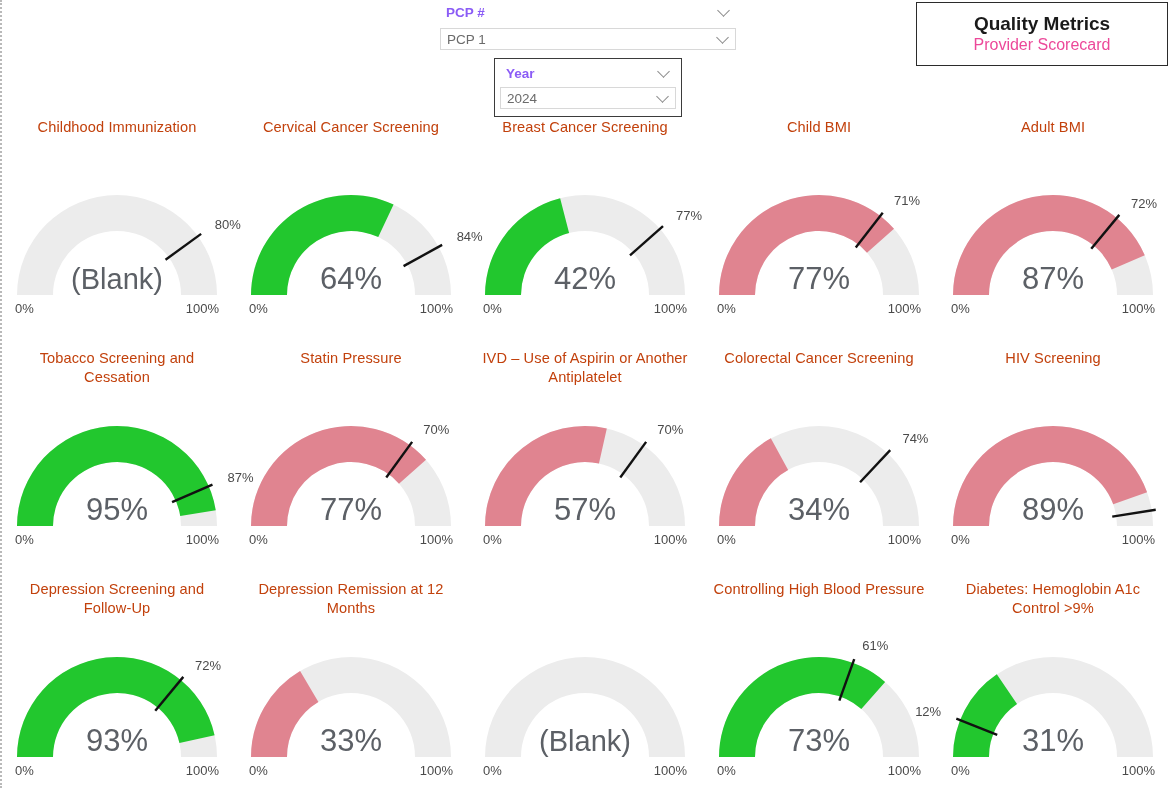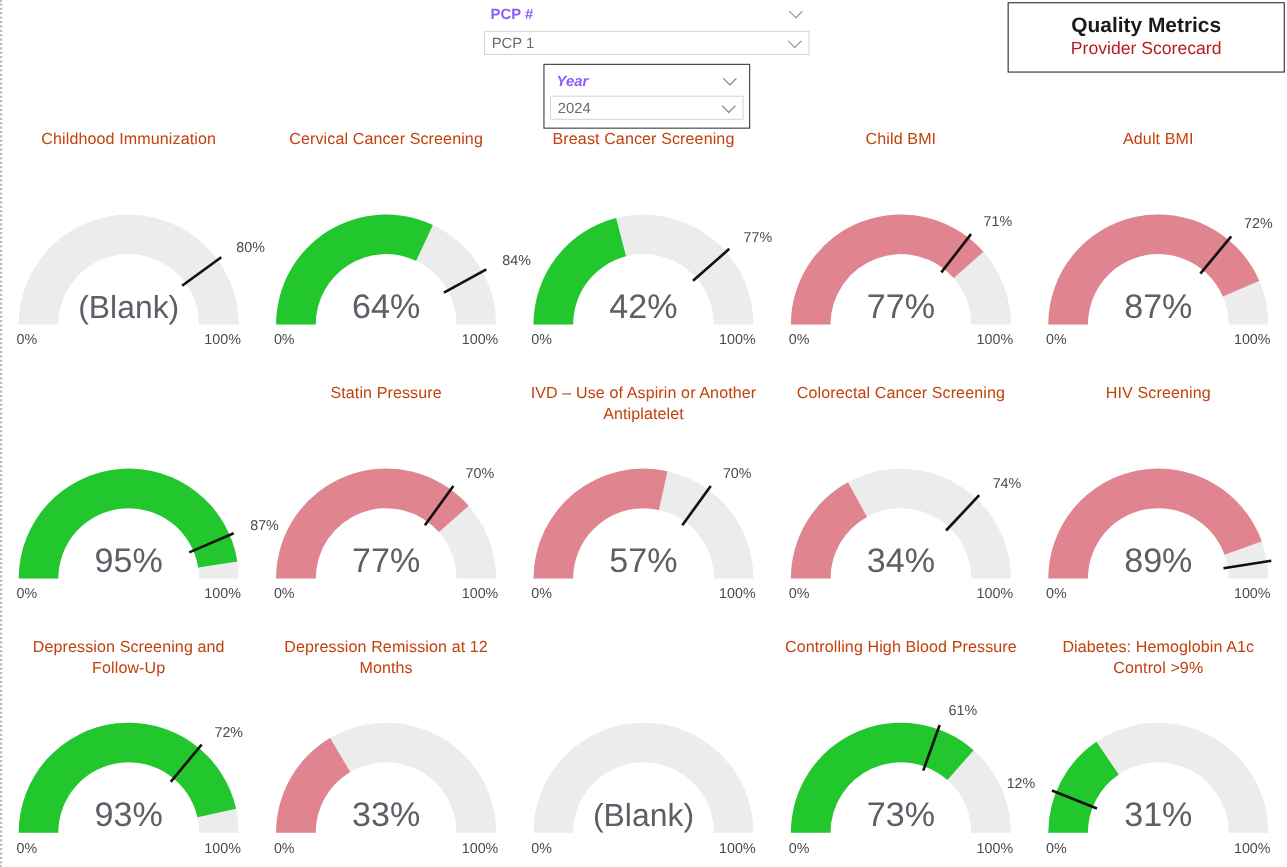--- a/index.html
+++ b/index.html
@@ -36,31 +36,31 @@
     transform: rotate(45deg);
   }
   #slicer-pcp { left: 440px; top: 2px; width: 296px; }
   #slicer-pcp .sl-head  { height: 20px; }
   #slicer-pcp .sl-value { height: 22px; margin-top: 6px; }
 
   #slicer-year {
     left: 494px; top: 58px; width: 188px;
     border: 1.6px solid #3b3b3b; background: #fff; padding: 4px 5px 7px 5px;
   }
-  #slicer-year .sl-head  { height: 20px; padding-left: 6px; font-style: italic; }
+  #slicer-year .sl-head  { height: 20px; padding-left: 6px; }
   #slicer-year .sl-value { height: 22px; margin-top: 4px; }
 
   
   #title-card {
     position: absolute; left: 916px; top: 2px; width: 252px; height: 64px;
     border: 1.4px solid #2b2b2b; background:#fff;
     display:flex; flex-direction:column; align-items:center; justify-content:center;
   }
   #title-card .t1 { font-size: 19px; font-weight: 700; color:#1a1a1a; line-height: 1.15; }
-  #title-card .t2 { font-size: 16px; color:#b91c1c; line-height: 1.25; margin-top: 1px; }
+  #title-card .t2 { font-size: 16px; color:#ec4899; line-height: 1.25; margin-top: 1px; }
 
   
   #grid { position: absolute; left: 0; top: 112px; width: 1170px; }
   .grow { display: flex; width: 1170px; height: 231px; }
   .cell { position: relative; width: 234px; height: 231px; }
 
   .g-title {
     position: absolute; left: 6px; right: 6px; top: 6px;
     text-align: center; font-size: 14.6px; color: #c2410c;
     line-height: 1.28; letter-spacing: .1px;
@@ -177,20 +177,21 @@
               <text class="tglab" x="194.94118281084798" y="55.62046383800845" text-anchor="start">72%</text>
               <text class="gv" x="117" y="137" text-anchor="middle">87%</text>
               <text class="axlab" x="15" y="161" text-anchor="start">0%</text>
               <text class="axlab" x="219" y="161" text-anchor="end">100%</text>
             </svg>
           </div>
         </div>
       </div>
       <div class="grow">
         <div class="cell">
+          <div class="g-title">Tobacco Screening and Cessation</div>
           <div class="g-wrap">
             <svg width="234" height="180" viewBox="0 0 234 180">
               <path d="M 17 143 A 100 100 0 0 1 217 143 L 181 143 A 64 64 0 0 0 53 143 Z" fill="#ececec"></path>
               <path d="M 17 143 A 100 100 0 0 1 215.76883405951378 127.3565534959769 L 180.21205379808882 132.9881942374252 A 64 64 0 0 0 53 143 Z" fill="#22c72e"></path>
               <line x1="172.06527754103888" y1="119.17112656191316" x2="212.44648107113403" y2="101.69661937398281" stroke="#111111" stroke-width="2.4"></line>
               <text class="tglab" x="227.45953657934183" y="98.93084468636545" text-anchor="start">87%</text>
               <text class="gv" x="117" y="137" text-anchor="middle">95%</text>
               <text class="axlab" x="15" y="161" text-anchor="start">0%</text>
               <text class="axlab" x="219" y="161" text-anchor="end">100%</text>
             </svg>

